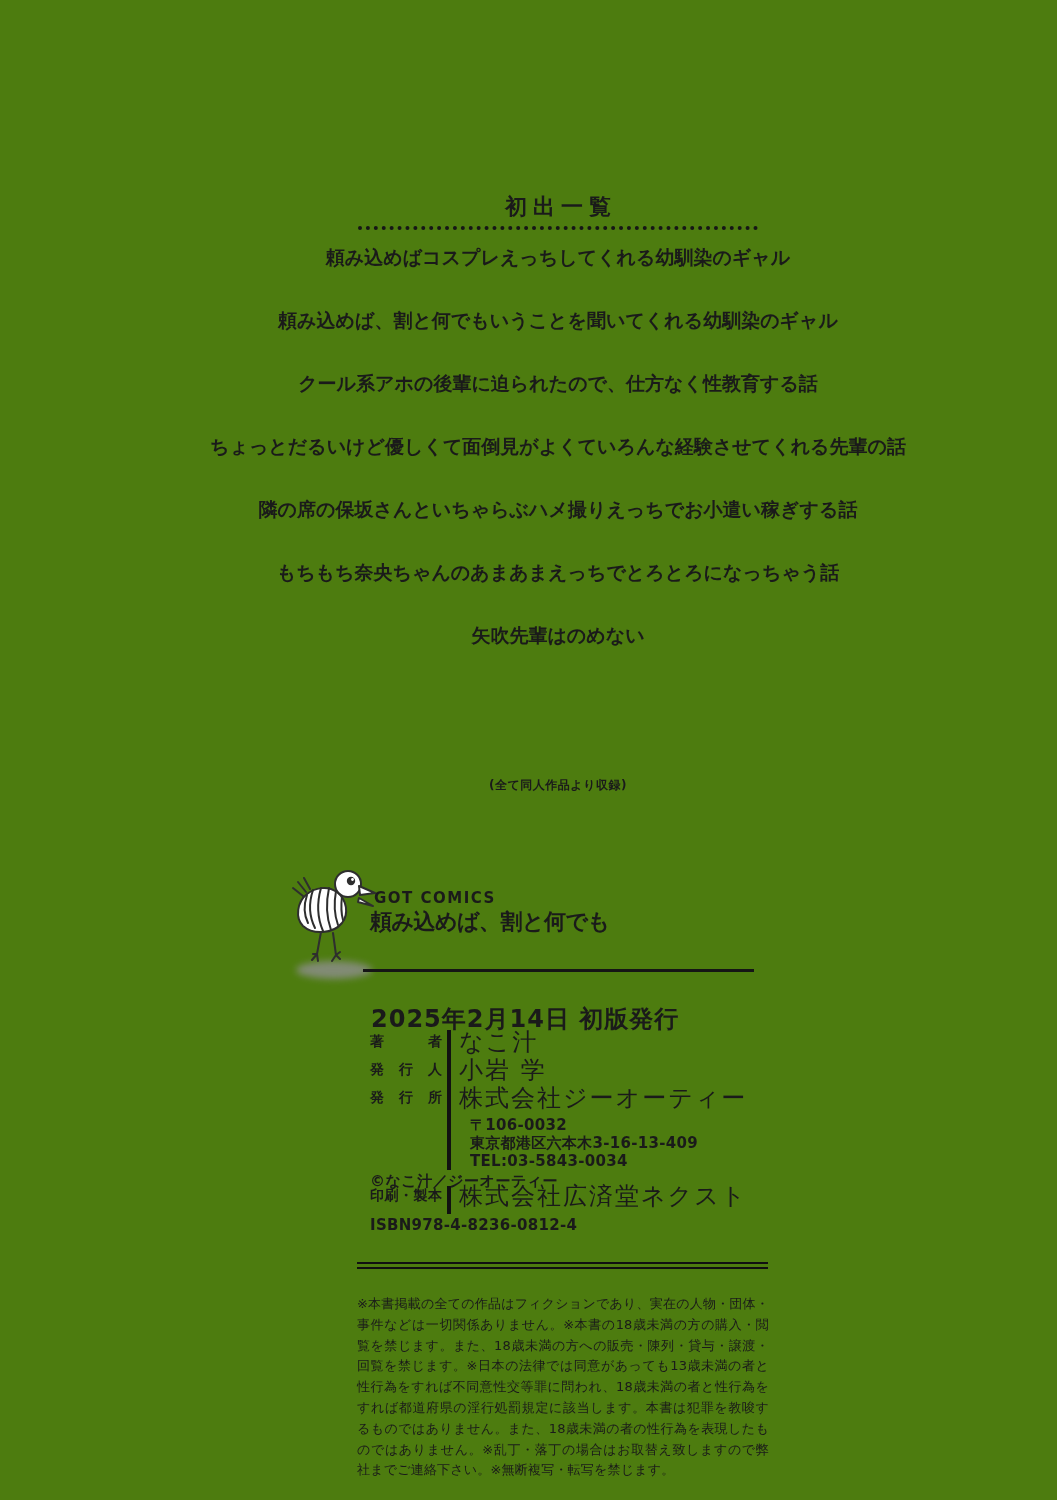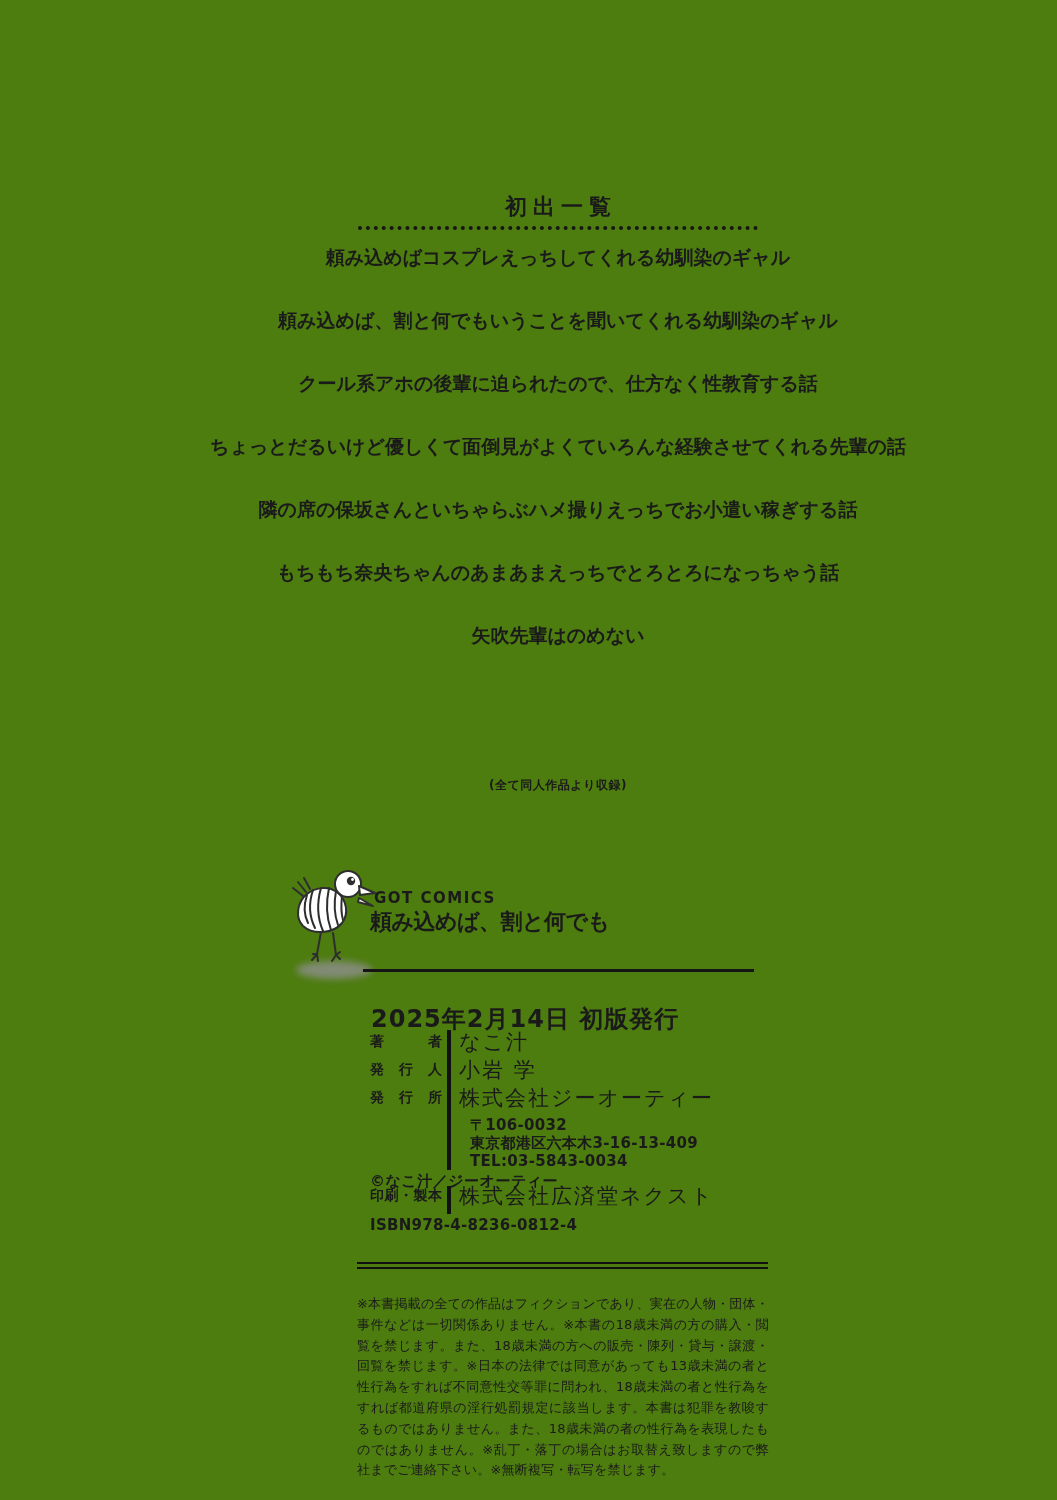--- a/index.html
+++ b/index.html
@@ -77,21 +77,21 @@
     left: 370px; top: 1028px; width: 400px;
   }
   .credit-row { display: flex; align-items: center; height: 28px; }
   .credit-label {
     width: 72px; flex: none;
     font-size: 14px; font-weight: 700;
     text-align: justify; text-align-last: justify;
   }
   .credit-value {
     padding-left: 17px;
-    font-size: 21px; font-weight: 500; letter-spacing: 2px;
+    font-size: 24px; font-weight: 500; letter-spacing: 2px;
     white-space: nowrap;
   }
   .address-block {
     margin: 4px 0 12px 100px;
     font-size: 15px; font-weight: 600;
     line-height: 18px; letter-spacing: 0.3px;
   }
   .credit-row.print-row { }
   .credit-divider {
     position: absolute; left: 77px; width: 3.5px; background: #111;

